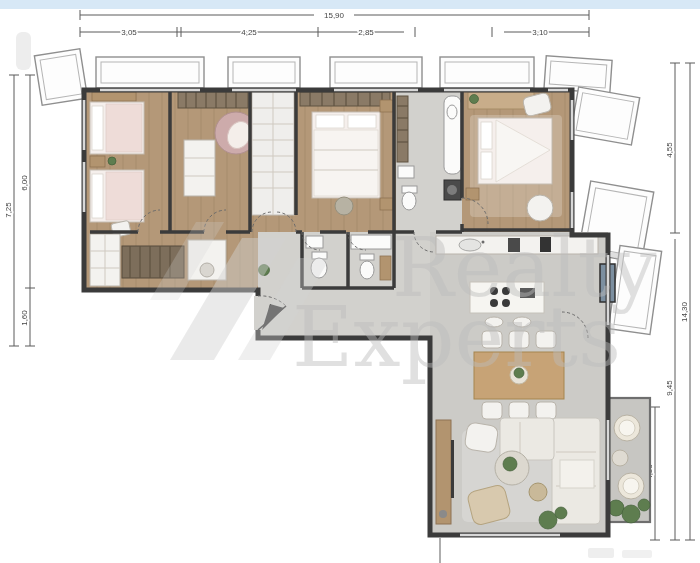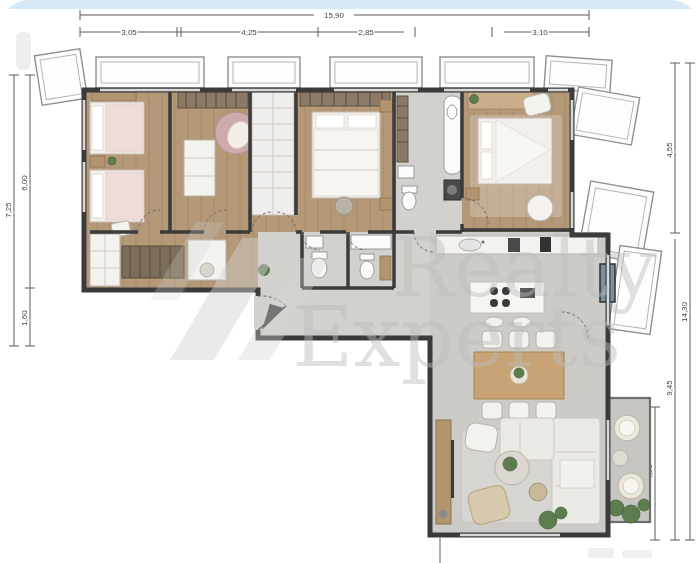--- a/index.html
+++ b/index.html
@@ -1,17 +1,17 @@
 <!DOCTYPE html>
 <html><head>
 <meta charset="utf-8">
 <style>
   html,body{margin:0;padding:0;background:#ffffff;}
   #stage{position:relative;width:700px;height:563px;background:#ffffff;overflow:hidden;
-         font-family:"Liberation Sans",sans-serif;border-radius:29px;}
+         font-family:"Liberation Sans",sans-serif;}
   svg{display:block;}
   .dim-line{stroke:#5a5a5a;stroke-width:1;}
   .dim-tick{stroke:#5a5a5a;stroke-width:1;}
   .dim{font-size:8px;fill:#454545;text-anchor:middle;
        paint-order:stroke;stroke:#ffffff;stroke-width:3px;stroke-linejoin:round;
        font-family:"Liberation Sans",sans-serif;}
   .wall-ext{stroke:#3b3b3b;stroke-width:5;fill:none;stroke-linejoin:miter;}
   .wall-int{stroke:#3b3b3b;stroke-width:3.5;fill:none;}
   .wall-thin{stroke:#6e6e6e;stroke-width:2.2;fill:none;}
   .bay{fill:#fdfdfd;stroke:#8f8f8f;stroke-width:1.4;}

